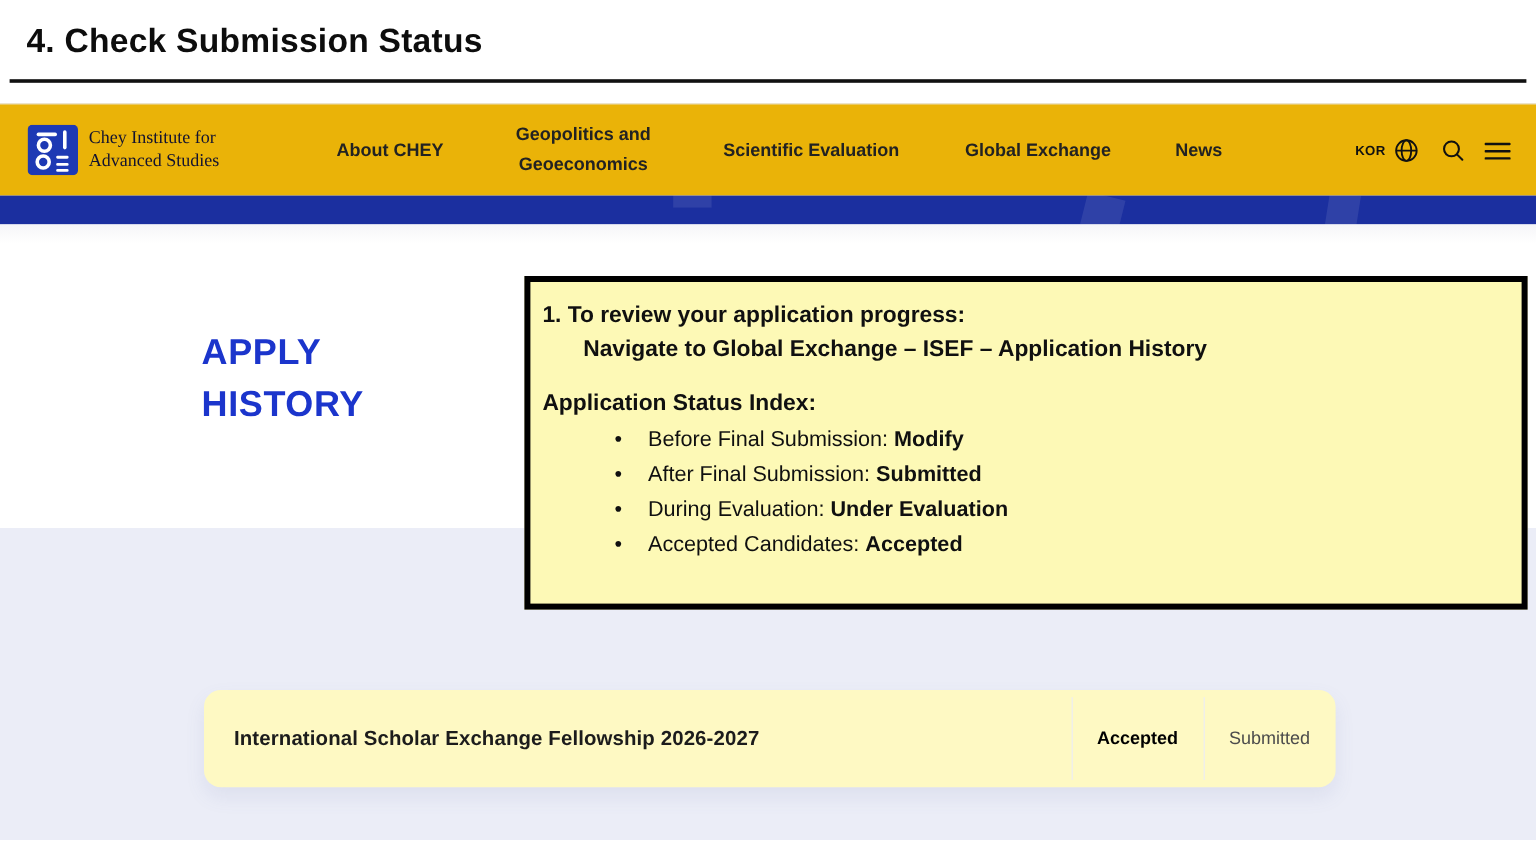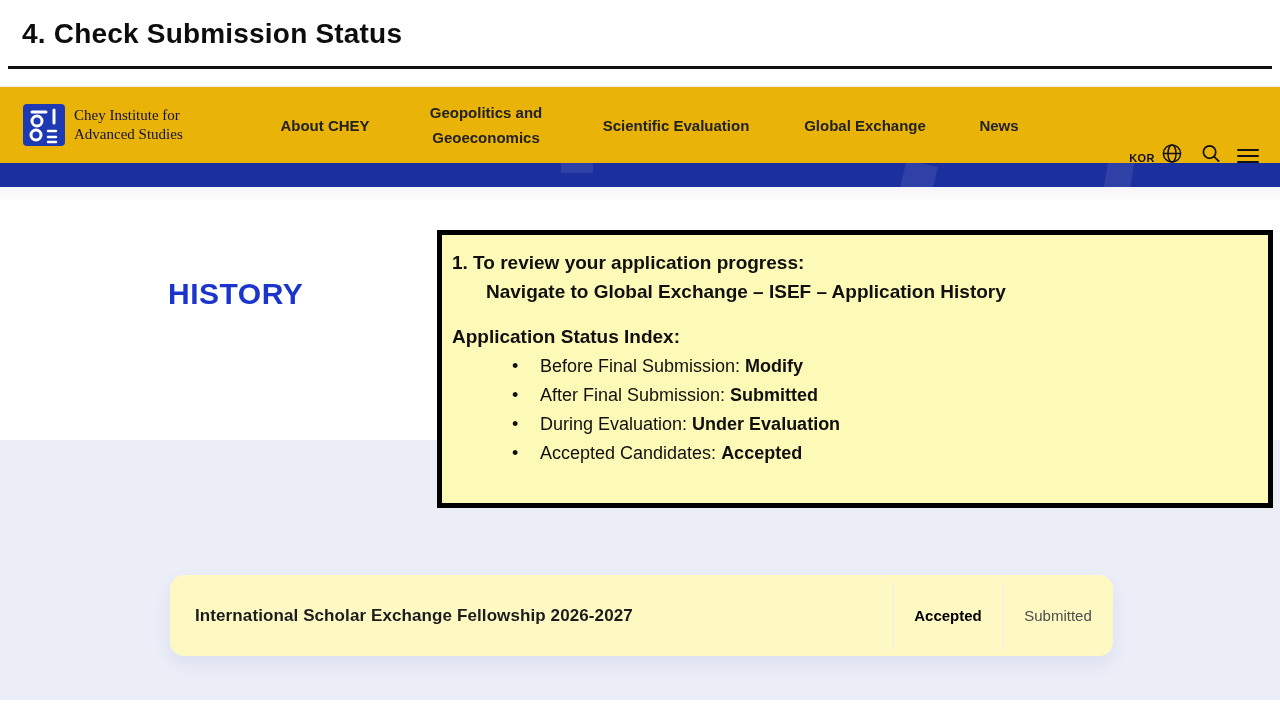--- a/index.html
+++ b/index.html
@@ -34,21 +34,21 @@
   }
   .logo-text span { display: block; }
   .nav-item {
     position: absolute; top: 0; height: 77px;
     display: flex; align-items: center; justify-content: center;
     transform: translateX(-50%);
     font-size: 15px; font-weight: bold; color: #222222;
     text-align: center; cursor: pointer; white-space: nowrap;
   }
   .nav-item.wrap { white-space: normal; width: 130px; line-height: 1.65; }
-  .hdr-right { position: absolute; top: 0; height: 77px; display: flex; align-items: flex-end; transform: translateX(-50%); cursor: pointer; }
+  .hdr-right { position: absolute; top: 0; height: 77px; display: flex; align-items: center; transform: translateX(-50%); cursor: pointer; }
   .lang-label { font-size: 11px; font-weight: bold; color: #111; letter-spacing: 0.3px; }
   .icon-btn svg { display: block; }
 
   
   .banner {
     position: absolute; left: 0; top: 163px; width: 1280px; height: 24px;
     background: #1b2f9f; overflow: hidden;
   }
   .banner-deco { position: absolute; background: rgba(255,255,255,0.09); }
   .deco-1 { left: 561px; top: -2px; width: 32px; height: 12px; }
@@ -172,20 +172,21 @@
 <div class="banner">
   <div class="banner-deco deco-1"></div>
   <div class="banner-deco deco-2"></div>
   <div class="banner-deco deco-3"></div>
 </div>
 <div class="banner-fade"></div>
 
 <section class="lavender"></section>
 
 <h2 class="page-heading">
+  <span>APPLY</span>
   <span>HISTORY</span>
 </h2>
 
 <div class="note">
   <div class="note-line1">1. To review your application progress:</div>
   <div class="note-line2">Navigate to Global Exchange – ISEF – Application History</div>
   <div class="note-index-title">Application Status Index:</div>
   <ul class="note-list">
     <li><span>Before Final Submission: </span><span class="status">Modify</span></li>
     <li><span>After Final Submission: </span><span class="status">Submitted</span></li>

